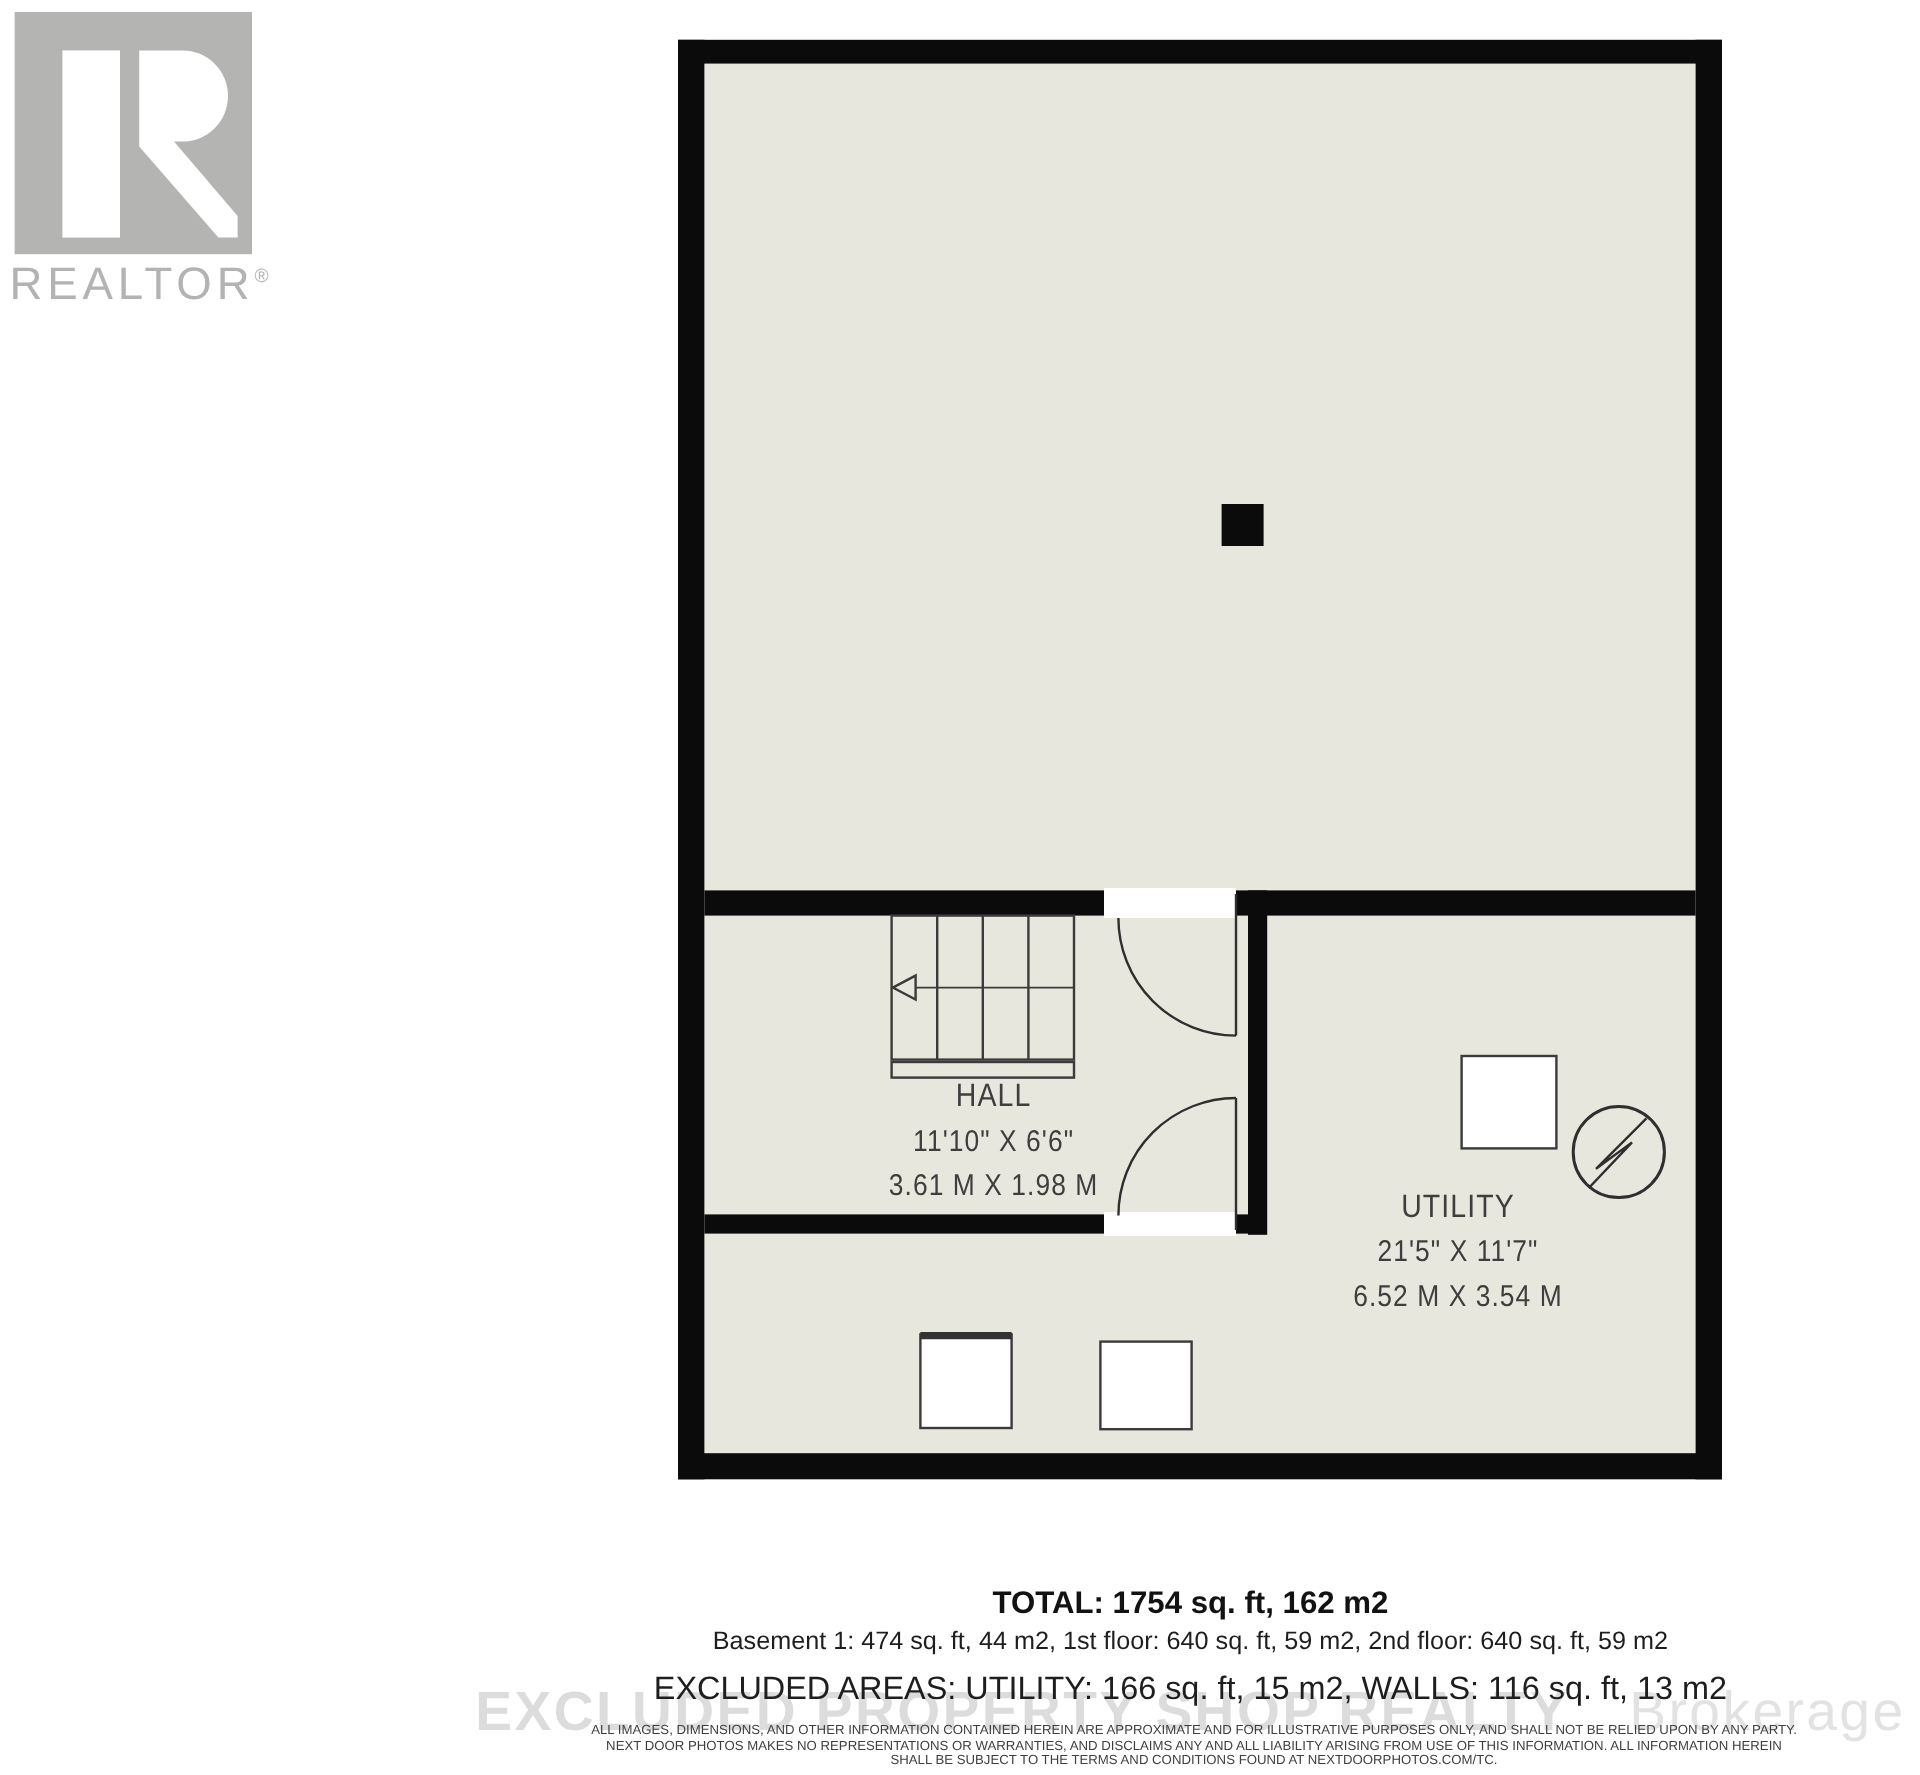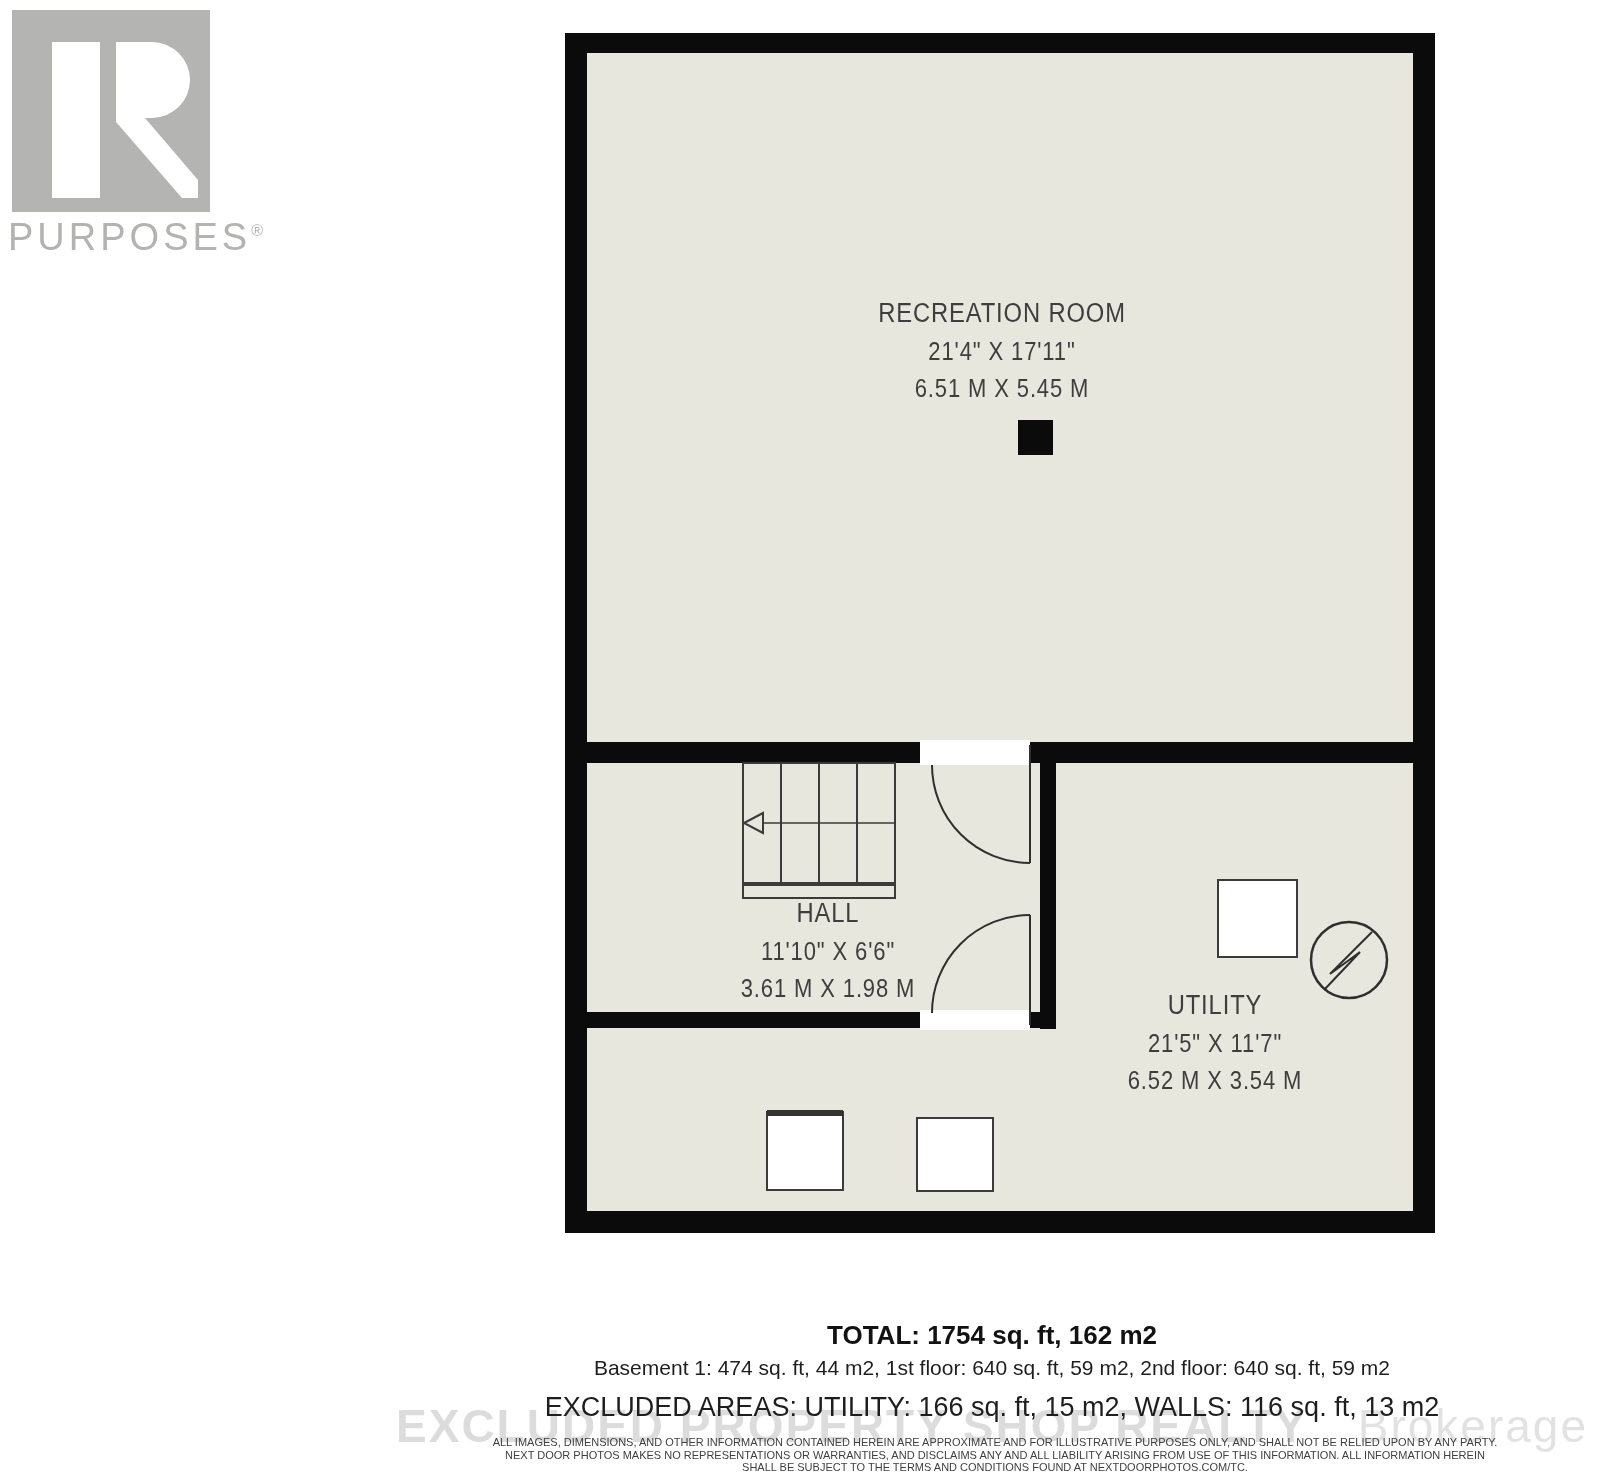--- a/index.html
+++ b/index.html
@@ -45,21 +45,21 @@
 <body>
 
 <div class="page">
 
   <svg class="abs logo-box" viewBox="0 0 198 202">
     <rect x="0" y="0" width="198" height="202" fill="#b4b4b2"></rect>
     <rect x="40" y="32" width="48" height="156" fill="#ffffff"></rect>
     <path d="M104,32 L140,32 A38,38 0 0 1 140,108 L133,108 L186,170 L186,188 L170,188 L104,112 Z" fill="#ffffff"></path>
   </svg>
   <div class="abs logo-text">
-    <span>PURPOSES</span><sup>®</sup>
+    <span>REALTOR</span><sup>®</sup>
   </div>
 
   <svg class="abs plan" viewBox="0 0 870 1200">
 
     <rect x="22" y="20" width="826" height="1158" fill="#e8e7de"></rect>
 
     <rect x="0" y="0" width="870" height="20" fill="#0b0b0b"></rect>
     <rect x="0" y="1178" width="870" height="22" fill="#0b0b0b"></rect>
     <rect x="0" y="0" width="22" height="1200" fill="#0b0b0b"></rect>
     <rect x="848" y="0" width="22" height="1200" fill="#0b0b0b"></rect>
@@ -98,27 +98,20 @@
       <path d="M807,899 L765,941 L795,919 L759,957" stroke-width="2"></path>
     </g>
 
     <g>
       <rect x="202" y="1079" width="76" height="78" fill="#ffffff" stroke="#3b3b3b" stroke-width="2"></rect>
       <line x1="202" y1="1080" x2="278" y2="1080" stroke="#333333" stroke-width="6"></line>
     </g>
     <rect x="352" y="1085" width="76" height="73" fill="#ffffff" stroke="#3b3b3b" stroke-width="2"></rect>
   </svg>
 
-  <div class="abs room-label label-rec">
-    <div class="inner">
-      <div class="room-name">RECREATION ROOM</div>
-      <div class="room-dim">21'4" X 17'11"</div>
-      <div class="room-dim">6.51 M X 5.45 M</div>
-    </div>
-  </div>
 
   <div class="abs room-label label-hall">
     <div class="inner">
       <div class="room-name">HALL</div>
       <div class="room-dim">11'10" X 6'6"</div>
       <div class="room-dim">3.61 M X 1.98 M</div>
     </div>
   </div>
 
   <div class="abs room-label label-utility">

